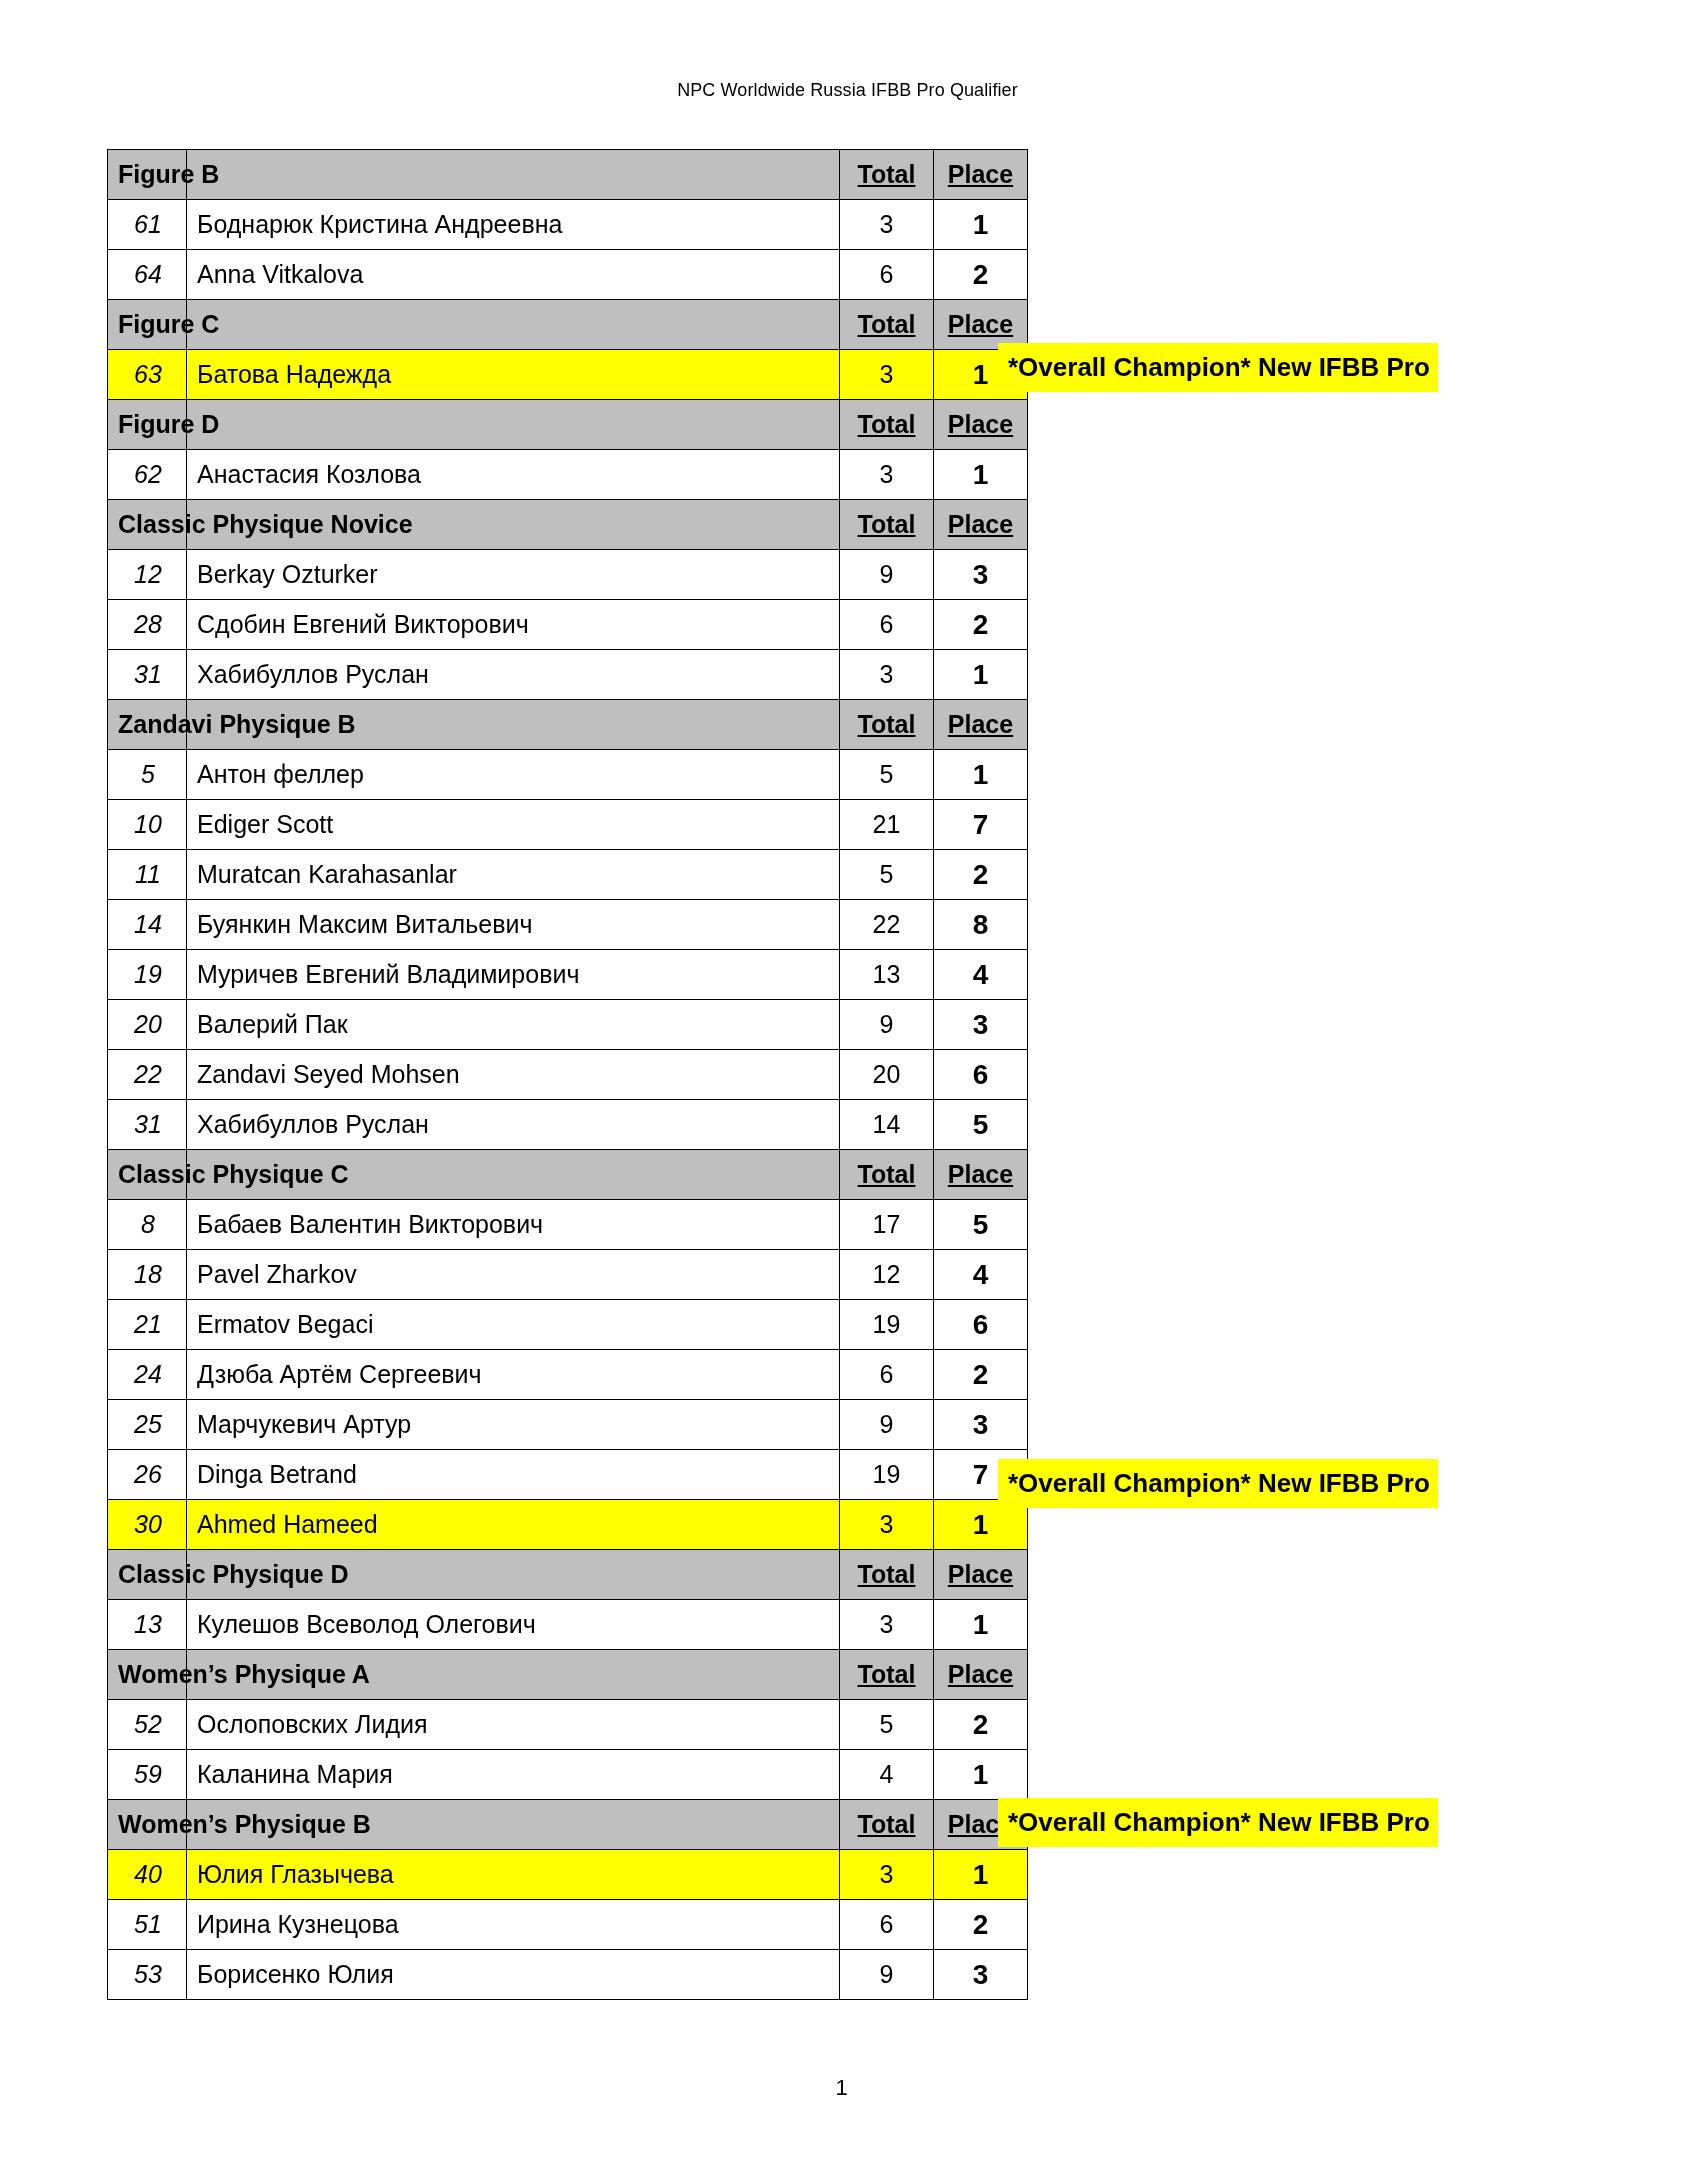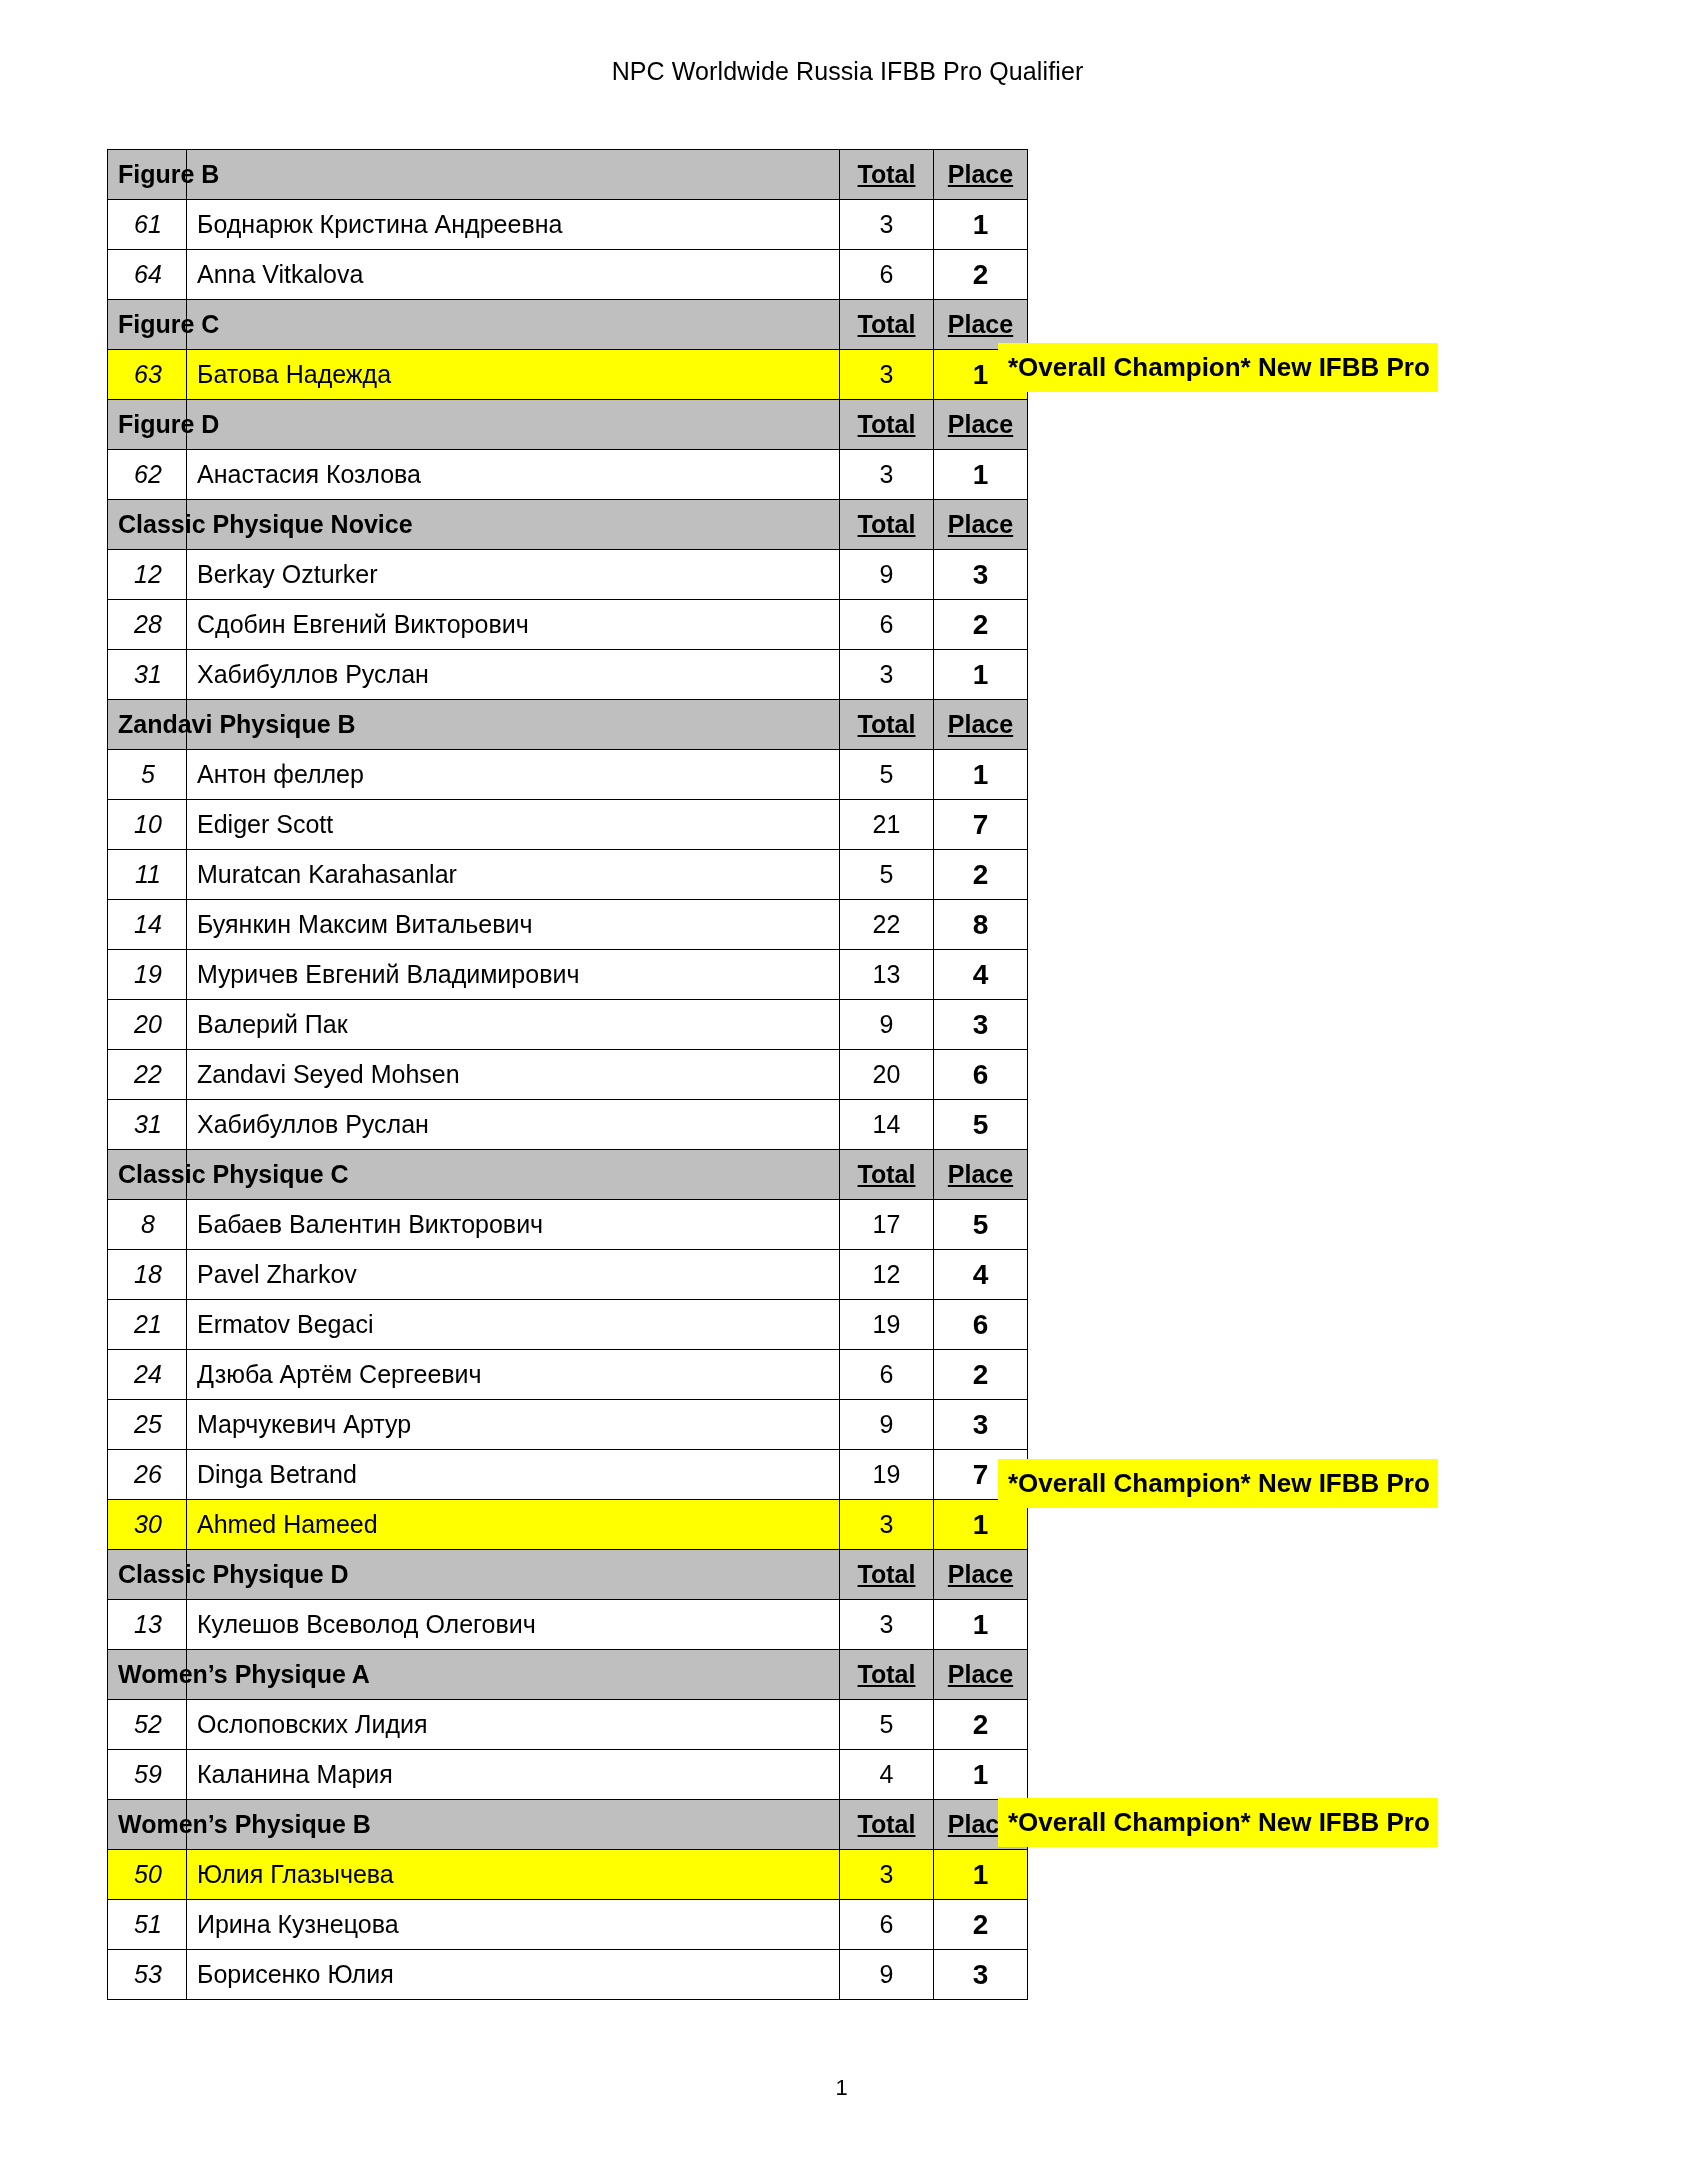--- a/index.html
+++ b/index.html
@@ -15,22 +15,22 @@
     position: relative;
   }
   .page {
     width: 1683px;
     height: 2178px;
     position: relative;
     box-sizing: border-box;
   }
   .doc-header {
     text-align: center;
-    font-size: 25px;
-    padding-top: 57px;
+    font-size: 18px;
+    padding-top: 80px;
     letter-spacing: 0.1px;
     margin-left: 12px;
   }
   .doc-footer {
     position: absolute;
     bottom: 77px;
     left: 0;
     width: 100%;
     text-align: center;
     font-size: 22px;
@@ -325,21 +325,21 @@
             <td class="total">4</td>
             <td class="place">1</td>
           </tr>
           <tr class="section">
             <td class="sec-title">Women’s Physique B</td>
             <td class="sec-title"></td>
             <td class="sec-total">Total</td>
             <td class="sec-place">Place</td>
           </tr>
           <tr class="athlete highlight">
-            <td class="num">50</td>
+            <td class="num">40</td>
             <td class="name">Юлия Глазычева</td>
             <td class="total">3</td>
             <td class="place">1</td>
           </tr>
           <tr class="athlete">
             <td class="num">51</td>
             <td class="name">Ирина Кузнецова</td>
             <td class="total">6</td>
             <td class="place">2</td>
           </tr>

